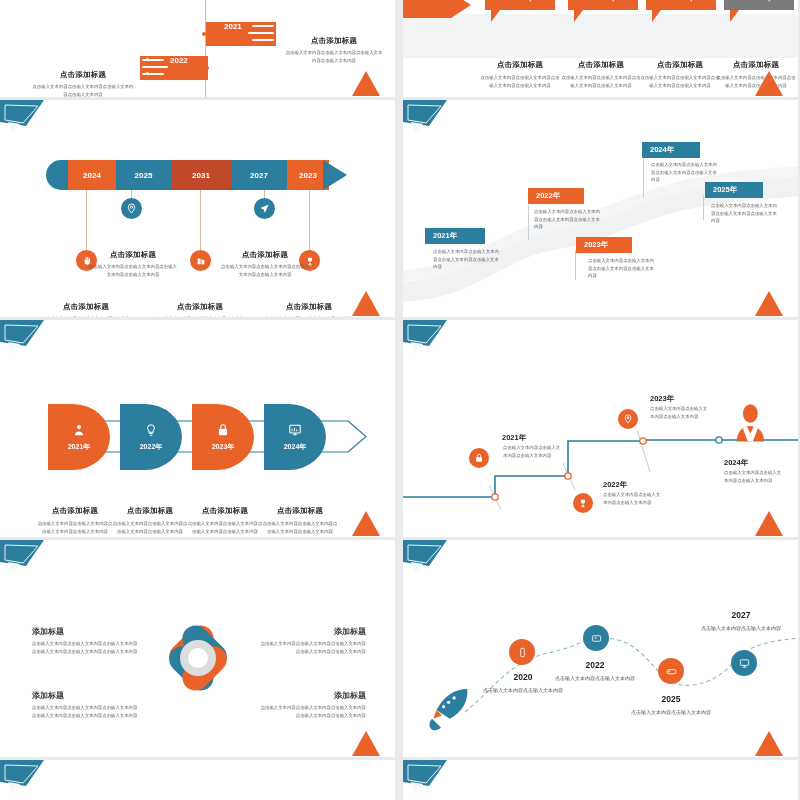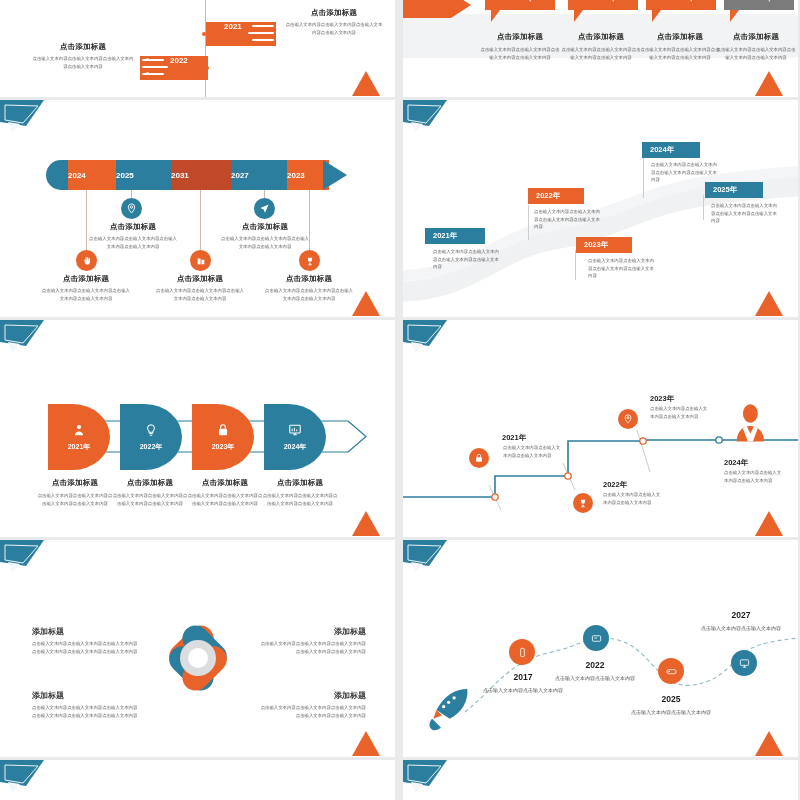--- a/index.html
+++ b/index.html
@@ -32,20 +32,21 @@
     position: absolute; left: 0; top: 0; width: 48px; height: 38px;
   }
   .corner-tri {
     position: absolute; right: 14px; bottom: 0; width: 30px; height: 30px;
   }
 
   
   .t-title {
     font-size: 7.5px; font-weight: bold; color: #2b2b2b; text-align: center;
     letter-spacing: .2px;
+    margin-top: 28px;
   }
   .t-body {
     font-size: 4.4px; color: #5c5c5c; text-align: center; line-height: 1.75;
   }
   .t-body-l { text-align: left; }
   .t-body-r { text-align: right; }
 
   
   .sl1-line { position: absolute; left: 205px; top: 0; width: 1px; height: 97px; background: #b9c0c6; }
   .ribbon {
@@ -67,21 +68,21 @@
     border-left: 9px solid #e8622a; border-bottom: 12px solid transparent;
   }
   .gray-swoosh {
     position: absolute; left: -10px; top: 14px; width: 420px; height: 44px;
     background: #f2f3f4; border-radius: 0 40px 40px 0;
   }
 
   
   .barwrap { position: absolute; left: 46px; top: 60px; width: 300px; height: 30px; }
   .bar-body { position: absolute; left: 0; top: 0; width: 283px; height: 30px; background: #2b7e9e; border-radius: 15px 0 0 15px; overflow: hidden; }
-  .seg { position: absolute; top: 0; height: 30px; display: flex; align-items: center; justify-content: flex-start;
+  .seg { position: absolute; top: 0; height: 30px; display: flex; align-items: center; justify-content: center;
          color: #fff; font-size: 8px; font-weight: bold; }
   .bar-head { position: absolute; left: 277px; top: 0; width: 0; height: 0;
               border-left: 24px solid #2b7e9e; border-top: 15px solid transparent; border-bottom: 15px solid transparent; }
   .stem { position: absolute; width: 1px; background: #d7b9a8; }
   .cir { position: absolute; width: 21px; height: 21px; border-radius: 50%;
          display: flex; align-items: center; justify-content: center; color: #fff; }
   .cir.o { background: #e8622a; }
   .cir.b { background: #2b7e9e; }
 
   
@@ -554,21 +555,21 @@
           <path d="M7 10.5v3M5.5 12h3M16 11h.01M18.5 13.5h.01"></path>
         </svg>
     </div>
     <div class="dot-c b" style="left:328px;top:110px">
       <svg width="11" height="11" viewBox="0 0 24 24" fill="none" stroke="#fff" stroke-width="1.8">
           <rect x="3" y="4" width="18" height="12" rx="1.5"></rect>
           <path d="M12 16v4M8 20h8"></path>
         </svg>
     </div>
 
-    <div class="s8-yr" style="left:80px;top:132px;width:80px">2017</div>
+    <div class="s8-yr" style="left:80px;top:132px;width:80px">2020</div>
     <div class="s8-tx" style="left:80px;top:146px;width:80px">点击输入文本内容点击输入文本内容</div>
 
     <div class="s8-yr" style="left:152px;top:120px;width:80px">2022</div>
     <div class="s8-tx" style="left:152px;top:134px;width:80px">点击输入文本内容点击输入文本内容</div>
 
     <div class="s8-yr" style="left:228px;top:154px;width:80px">2025</div>
     <div class="s8-tx" style="left:228px;top:168px;width:80px">点击输入文本内容点击输入文本内容</div>
 
     <div class="s8-yr" style="left:298px;top:70px;width:80px">2027</div>
     <div class="s8-tx" style="left:298px;top:84px;width:80px">点击输入文本内容点击输入文本内容</div>

